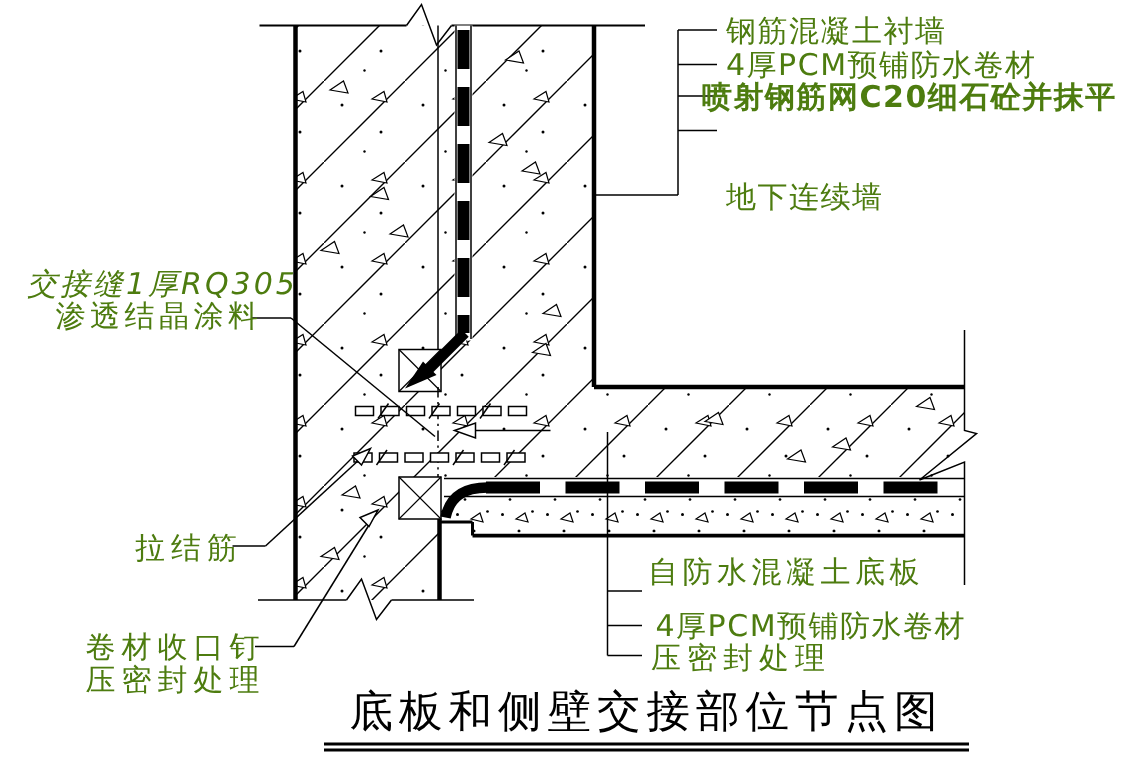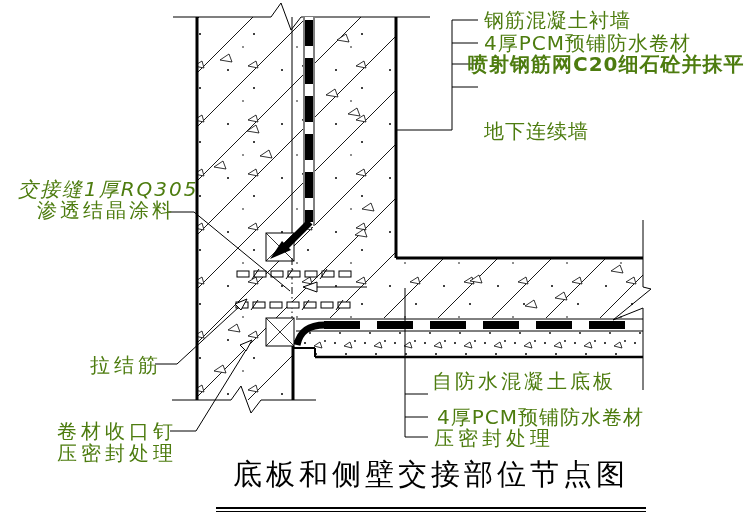--- a/index.html
+++ b/index.html
@@ -4,21 +4,21 @@
 <style>
   html,body{margin:0;padding:0;background:#fff;}
   .page{position:relative;width:752px;height:512px;background:#fff;overflow:hidden;
         font-family:"DejaVu Sans","Liberation Sans",sans-serif;color:#000;}
   .page svg{position:absolute;left:0;top:0;}
   .callout{position:absolute;font-size:20px;line-height:18px;white-space:nowrap;color:#4d7c0f;}
   .ls1{letter-spacing:1px;} .ls2{letter-spacing:2px;font-style:italic;} .ls3{letter-spacing:3px;} .ls4{letter-spacing:4px;}
   .title{position:absolute;left:216px;top:456px;width:430px;text-align:center;
          font-family:"DejaVu Serif","Liberation Serif",serif;
          font-size:29px;line-height:36px;letter-spacing:4px;white-space:nowrap;
-         padding-bottom:15px;border-bottom:6px double #000;}
+         padding-bottom:3px;border-bottom:6px double #000;}
 </style>
 </head>
 <body>
 
 <div class="page">
 
   <svg width="752" height="512" viewBox="0 0 752 512">
     <defs>
       <pattern id="hatch" width="54" height="54" patternUnits="userSpaceOnUse">
         <path d="M0,54 L54,0" stroke="#000" stroke-width="0.9" fill="none"></path>

